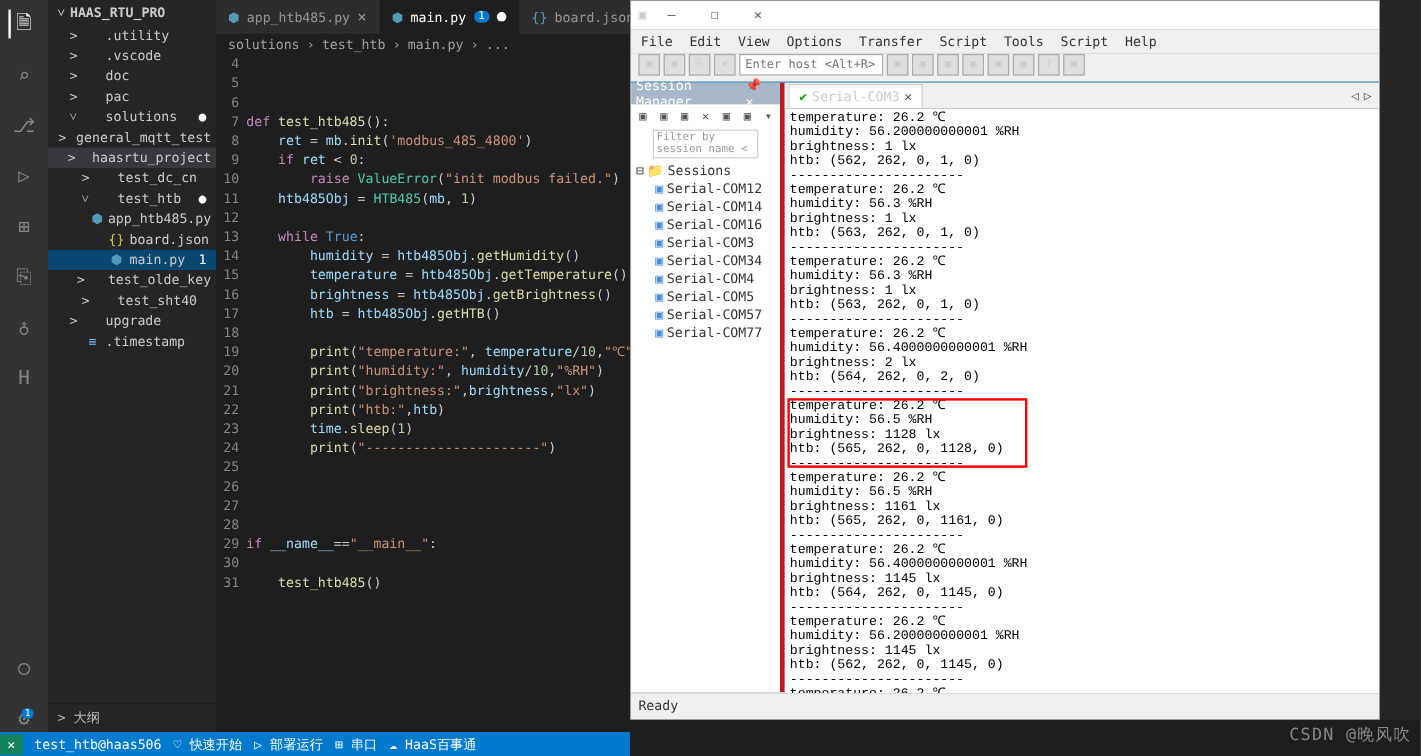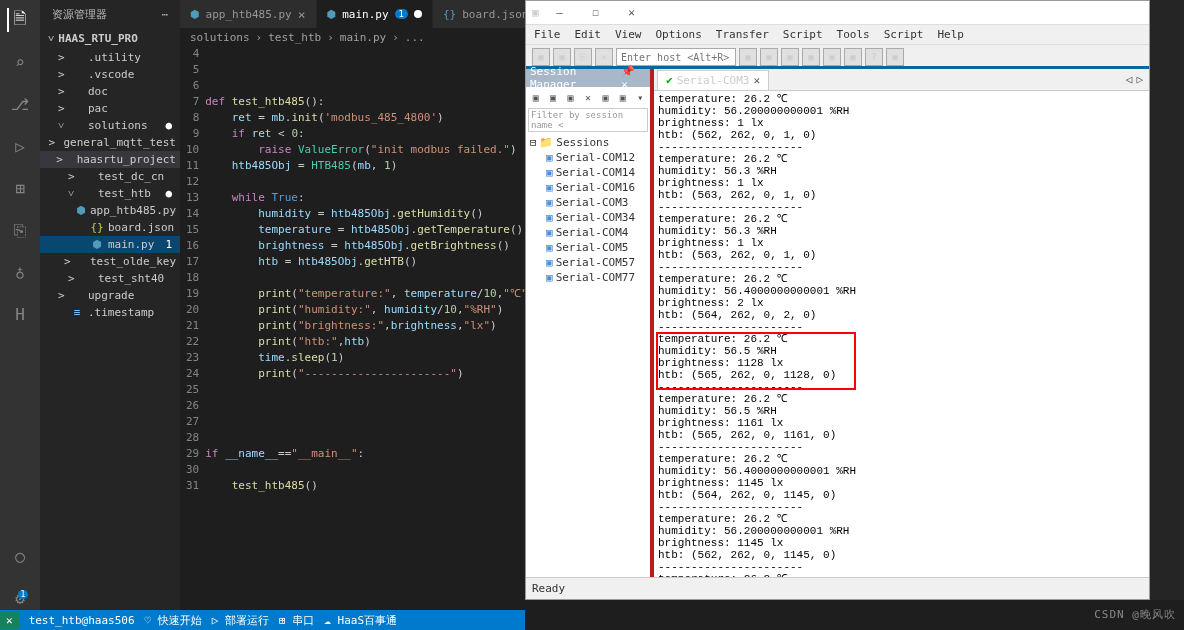--- a/index.html
+++ b/index.html
@@ -36,68 +36,64 @@
 .lines{width:28px;text-align:right;color:#858585;padding:0 6px}
 .lines div{height:16px;line-height:16px}
 .src{flex:1;white-space:pre;line-height:16px}
 .kw{color:#c586c0}.fn{color:#dcdcaa}.str{color:#ce9178}.num{color:#b5cea8}.var{color:#9cdcfe}.cls{color:#4ec9b0}.pr{color:#569cd6}
 .statusbar{height:20px;background:#007acc;display:flex;align-items:center;color:#fff;font-size:10px;padding:0 6px;gap:10px}
 .scrt{position:absolute;left:525px;top:0;width:625px;height:600px;background:#f0f0f0;display:flex;flex-direction:column;border:1px solid #999}
 .scrt-title{height:24px;background:#fff;display:flex;align-items:center;padding:0 6px;gap:6px;border-bottom:1px solid #ddd}
 .scrt-title .t{flex:1;color:#333}
 .scrt-title .wbtn{width:30px;height:20px;display:flex;align-items:center;justify-content:center;color:#555}
 .scrt-menu{height:20px;background:#f0f0f0;display:flex;align-items:center;padding:0 8px;gap:14px;color:#333;border-bottom:1px solid #ddd}
-.scrt-tb{height:24px;background:#f0f0f0;display:flex;align-items:flex-end;padding:0 6px;gap:3px;border-bottom:3px solid #0369a1}
+.scrt-tb{height:24px;background:#f0f0f0;display:flex;align-items:flex-start;padding:0 6px;gap:3px;border-bottom:1px solid #0369a1}
 .scrt-tb .b{width:18px;height:18px;background:#e0e0e0;border:1px solid #aaa;display:flex;align-items:center;justify-content:center;font-size:9px}
 .scrt-tb input{height:18px;padding:0 4px;border:1px solid #aaa;font-size:10px;width:120px}
 .scrt-body{flex:1;display:flex;min-height:0}
 .sess-panel{width:128px;background:#fff;display:flex;flex-direction:column;border-right:4px solid #b91c1c}
 .sess-hdr{height:18px;background:#a8b8c8;color:#fff;display:flex;align-items:center;padding:0 4px;font-size:10px;justify-content:space-between}
 .sess-tb{height:20px;display:flex;align-items:center;padding:0 2px;gap:2px}
 .sess-tb .sb{width:16px;height:16px;display:flex;align-items:center;justify-content:center;font-size:10px;color:#555}
-.sess-filter{border:1px solid #ccc;padding:1px 2px;font-size:9px;color:#999;margin:1px 2px}
+.sess-filter{border:1px solid #ccc;padding:1px 2px;font-size:9px;color:#999;margin:1px 18px}
 .sess-tree{flex:1;overflow:auto;padding:2px}
 .sess-item{display:flex;align-items:center;padding:1px 2px;gap:3px;color:#333}
 .sess-item .sic{color:#4a90d9}
 .term-panel{flex:1;display:flex;flex-direction:column;background:#fff;min-width:0}
 .term-tabs{height:22px;background:#f0f0f0;display:flex;align-items:center;border-bottom:1px solid #ccc}
 .term-tab{height:20px;padding:0 8px;display:flex;align-items:center;gap:4px;background:#fff;border:1px solid #ccc;border-bottom:none;margin-left:3px}
 .term-tab .chk{color:#0a0}
 .term-tab .x{color:#555}
 .term-nav{margin-left:auto;padding:0 6px;color:#555;display:flex;gap:4px}
 .term-out{flex:1;background:#fff;color:#000;padding:2px 4px;overflow:auto;white-space:pre;font-family:'Courier New',monospace;line-height:12px;font-size:11px;position:relative}
 .hlbox{position:absolute;border:2px solid #f00;left:2px;width:200px}
 .scrt-status{height:22px;background:#f0f0f0;border-top:1px solid #ccc;display:flex;align-items:center;padding:0 6px;color:#333;font-size:10px}
 .scrt-status .r{margin-left:auto;display:flex;gap:10px}
 .rightstrip{position:absolute;right:0;top:0;width:34px;height:600px;background:#252526}
-.watermark{position:absolute;right:8px;bottom:8px;color:#888;font-size:11px;letter-spacing:1px}
+.watermark{position:absolute;right:8px;bottom:8px;color:#888;font-size:14px;letter-spacing:1px}
 </style>
 </head>
 <body>
 
 <div class="vsc">
   <div class="vsc-body">
     <div class="actbar">
       <div class="ic active">🗎</div>
       <div class="ic">⌕</div>
       <div class="ic">⎇</div>
       <div class="ic">▷</div>
       <div class="ic">⊞</div>
       <div class="ic">⎘</div>
       <div class="ic">♁</div>
       <div class="ic">H</div>
       <div style="flex:1"></div>
       <div class="ic">◯</div>
       <div class="ic">⚙<span style="position:absolute;background:#007acc;color:#fff;border-radius:6px;font-size:8px;padding:0 3px;margin:-8px 0 0 6px">1</span></div>
     </div>
     <div class="sidebar">
-      <div class="sb-hdr">
-          <span>资源管理器</span>
-          <span>⋯</span>
-        </div>
       <div class="sb-title">
           <span>˅</span>
           <span>HAAS_RTU_PRO</span>
         </div>
       <div class="sb-tree" id="sb-tree">
           <div class="tree-item folder">
             <span class="indent" style="width:10px"></span>
             <span class="chev">&gt;</span>
             <span class="ic2"></span>
             <span>.utility</span>
@@ -189,20 +185,21 @@
             <span class="ic2"></span>
             <span>upgrade</span>
           </div>
           <div class="tree-item file">
             <span class="indent" style="width:10px"></span>
             <span class="chev"></span>
             <span class="ic2">≡</span>
             <span>.timestamp</span>
           </div>
         </div>
+      <div class="sb-outline">&gt; <span>大纲</span></div>
     </div>
     <div class="editor">
       <div class="tabs" id="tabs">
           <div class="tab">
             <span class="ic3">⬢</span>
             <span>app_htb485.py</span>
             <span class="close">×</span>
           </div>
           <div class="tab active">
             <span class="ic3">⬢</span>

